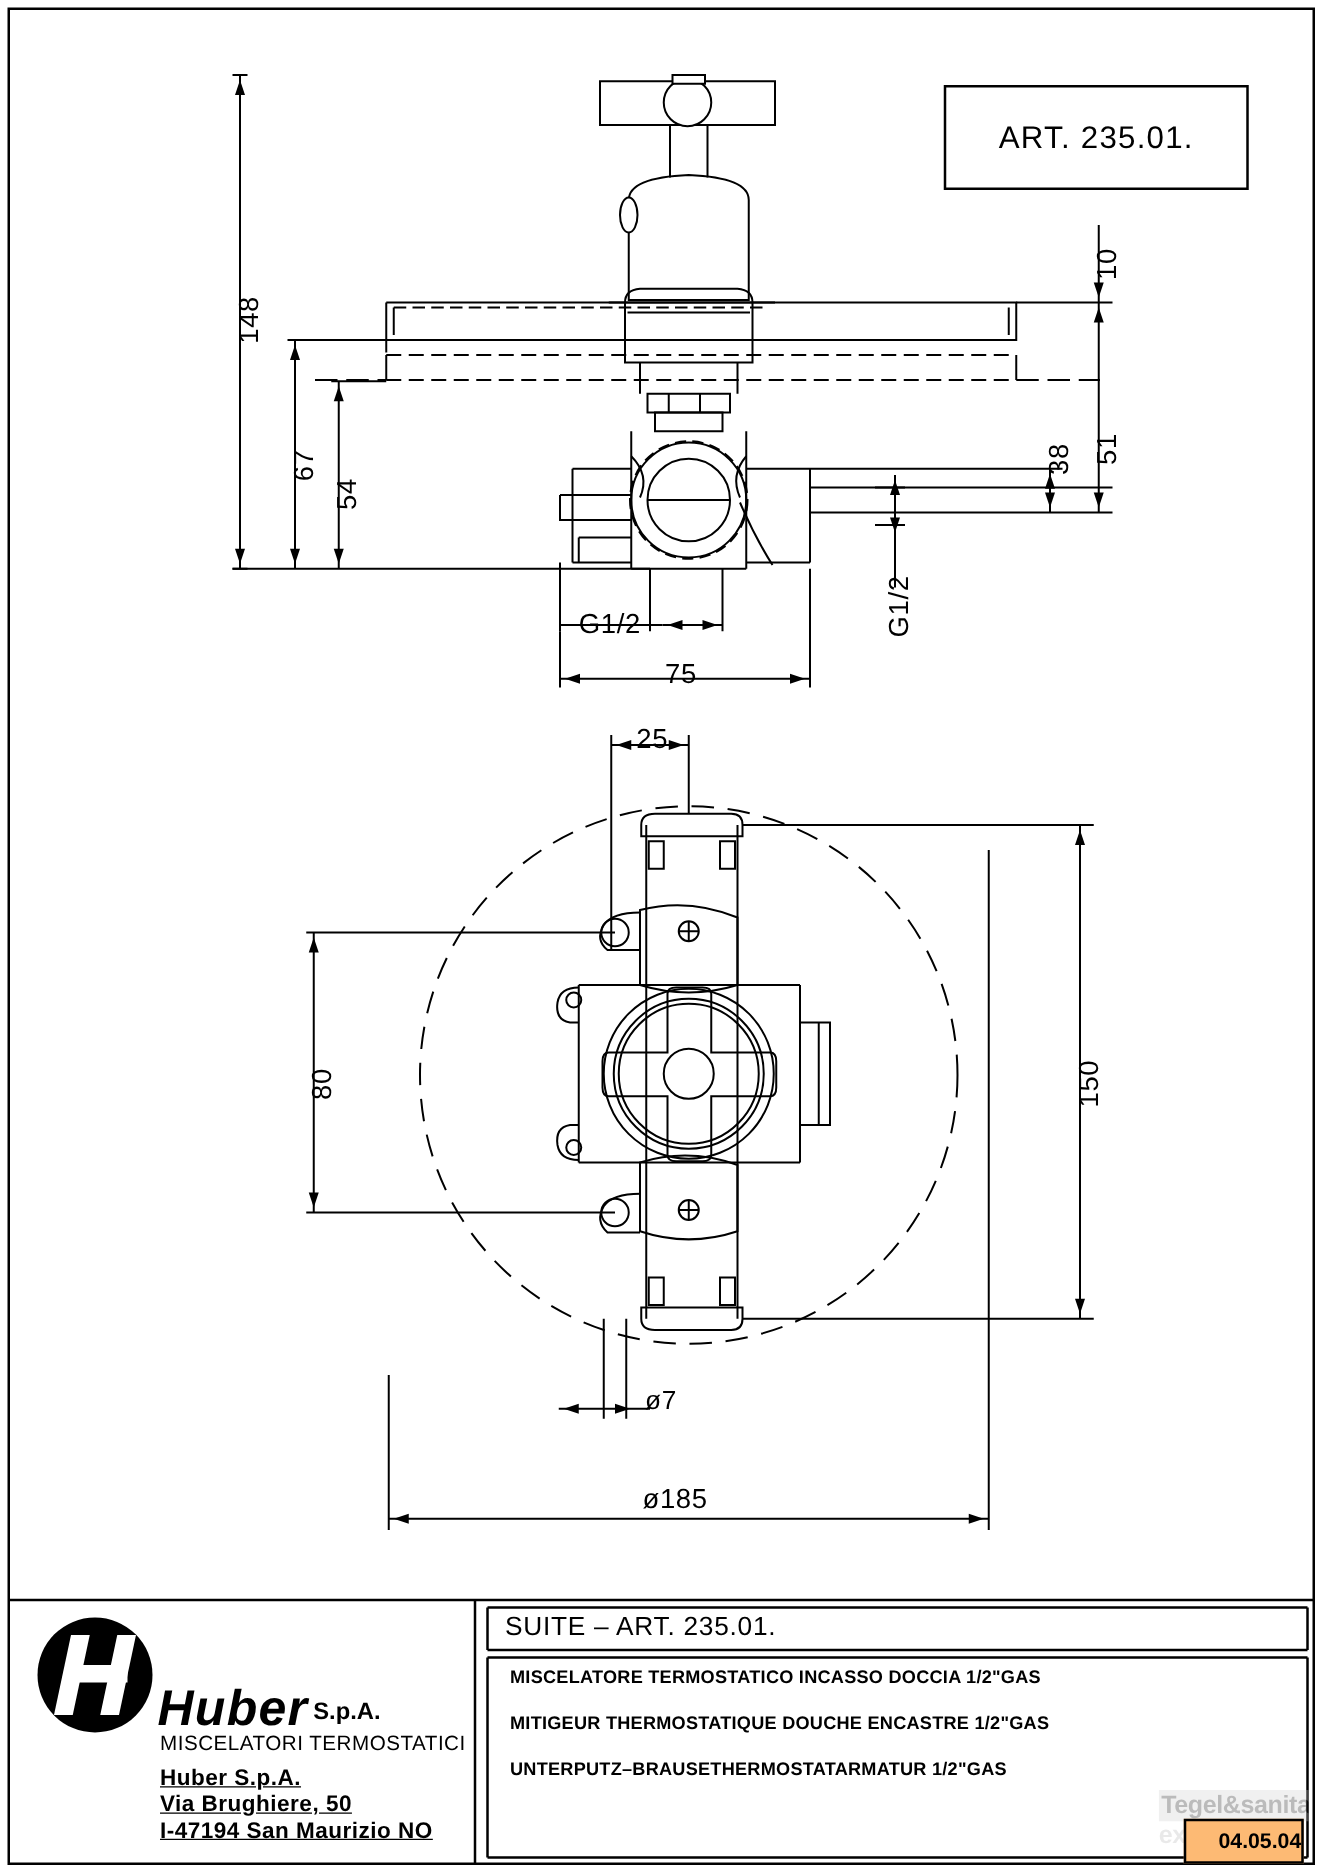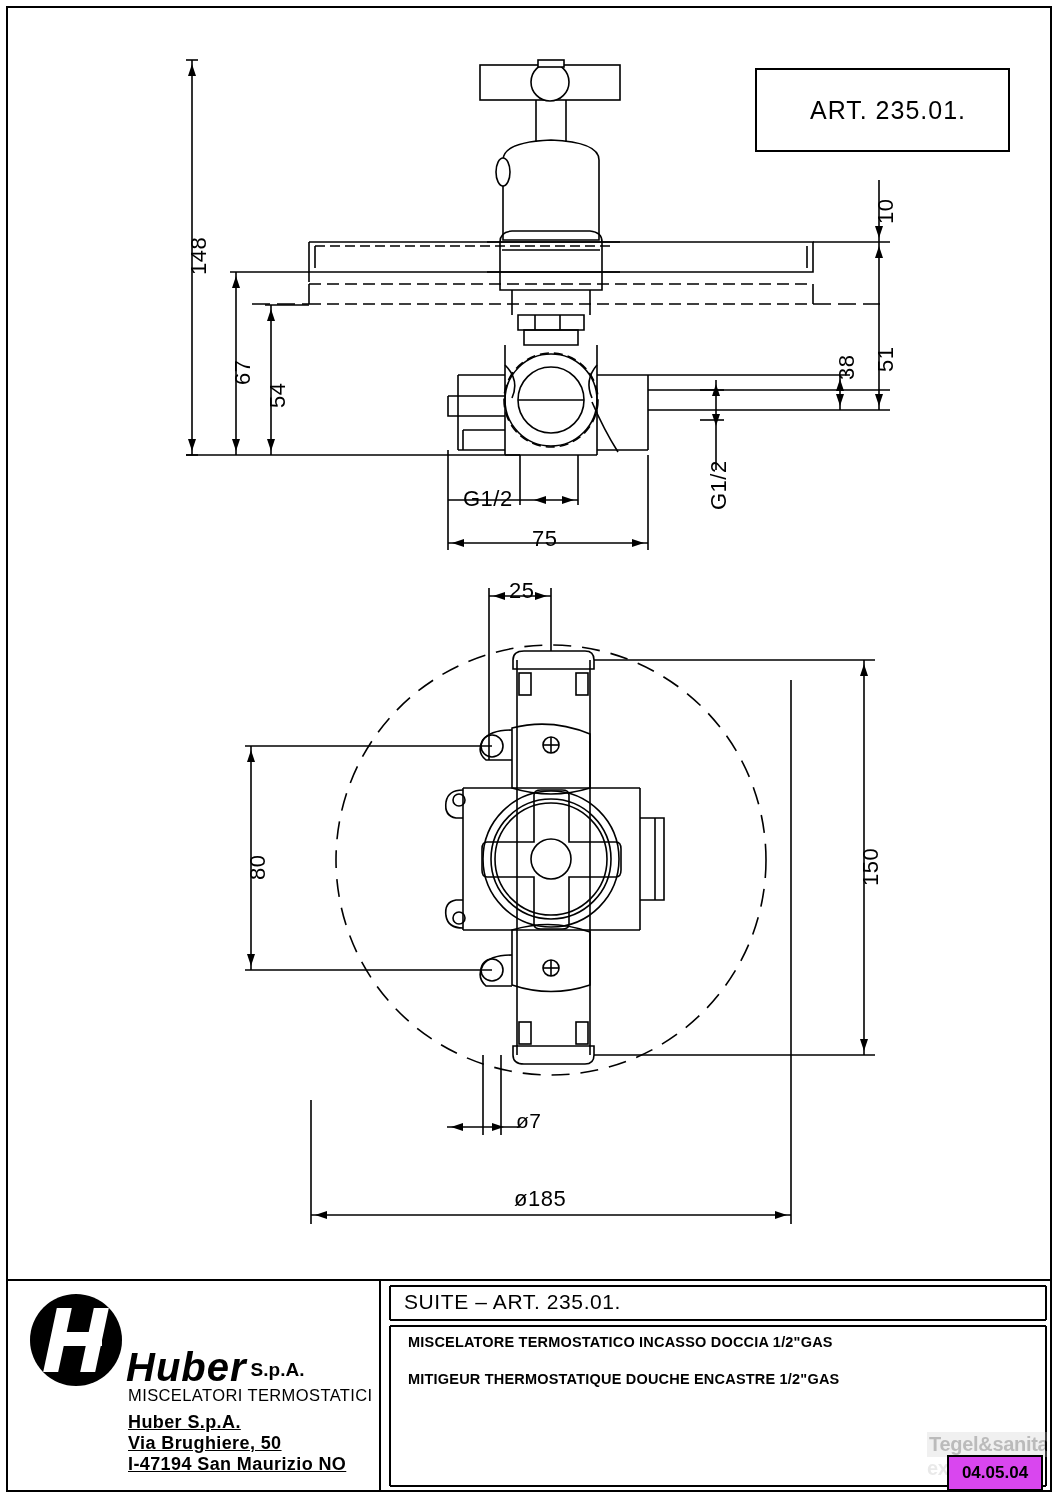--- a/index.html
+++ b/index.html
@@ -6,43 +6,43 @@
   body{width:1060px;height:1500px;overflow:hidden;
        font-family:"Liberation Sans","DejaVu Sans",sans-serif;color:#000;}
   #sheet{position:relative;width:1060px;height:1500px;background:#fff;}
   .frame{position:absolute;left:6px;top:6px;width:1046px;height:1486px;
          border:2px solid #000;box-sizing:border-box;}
   svg{position:absolute;left:0;top:0;}
   .lbl{position:absolute;font-family:"Liberation Sans","DejaVu Sans",sans-serif;
        white-space:nowrap;letter-spacing:0.5px;}
   .rot{transform:rotate(-90deg);transform-origin:left top;}
   .artbox{position:absolute;border:2px solid #000;background:#fff;
-          display:flex;align-items:center;justify-content:center;padding-left:11px;}
+          display:flex;align-items:center;justify-content:center;}
   .artbox span{font-size:25px;letter-spacing:1px;}
   
   .tb-logo-col{position:absolute;left:8px;top:1282px;width:404px;height:208px;}
   .logoRow{position:absolute;left:22px;top:12px;display:flex;align-items:flex-end;}
   .logomark{width:92px;height:92px;border-radius:50%;background:#000;position:relative;}
   .logomark .hbar1{position:absolute;background:#fff;}
   .huberword{font-size:40px;font-weight:bold;font-style:italic;letter-spacing:1px;
              line-height:0.95;margin-left:4px;}
   .spa{font-size:19px;font-weight:bold;letter-spacing:0px;margin-left:4px;
        padding-bottom:5px;}
   .misc{position:absolute;left:120px;top:104px;font-size:16.5px;font-weight:normal;
         letter-spacing:0.4px;}
   .addr{position:absolute;left:120px;top:130px;font-size:18px;font-weight:bold;
         line-height:21px;letter-spacing:0.4px;text-decoration:underline;}
   .tb-right{position:absolute;left:392px;top:1282px;width:670px;height:268px;}
   .suite{position:absolute;left:12px;top:8px;font-size:21px;letter-spacing:0.6px;}
   .descs{position:absolute;left:16px;top:52px;}
   .descs div{font-size:14.5px;font-weight:bold;letter-spacing:0.2px;
              margin-bottom:21px;}
   .datebox{position:absolute;left:947px;top:1455px;width:92px;height:32px;
-           border:2px solid #000;background:#d946ef;display:flex;
-           align-items:center;justify-content:center;}
+           border:2px solid #000;background:#fdba74;display:flex;
+           align-items:center;justify-content:flex-end;}
   .datebox span{font-size:17px;font-weight:bold;}
   .wm{position:absolute;left:927px;top:1432px;width:120px;height:46px;
       overflow:hidden;opacity:0.30;}
   .wm .wt{font-size:20px;font-weight:bold;color:#222;letter-spacing:-0.3px;
           background:#cfcfcf;padding:1px 2px;}
   .wm .wt2{font-size:20px;font-weight:bold;color:#b9b9b9;letter-spacing:-0.3px;}
   .dimtxt{font-size:22px;letter-spacing:0.5px;}
   .dimtxt-s{font-size:21px;letter-spacing:0.5px;}
 </style>
 </head>
@@ -307,20 +307,21 @@
       <div>Via Brughiere, 50</div>
       <div>I-47194 San Maurizio NO</div>
     </div>
   </div>
 
   <div class="tb-right">
     <div class="suite">SUITE  –  ART.  235.01.</div>
     <div class="descs">
       <div>MISCELATORE  TERMOSTATICO  INCASSO  DOCCIA  1/2"GAS</div>
       <div>MITIGEUR  THERMOSTATIQUE  DOUCHE  ENCASTRE  1/2"GAS</div>
+      <div>UNTERPUTZ–BRAUSETHERMOSTATARMATUR  1/2"GAS</div>
     </div>
   </div>
 
   <div class="wm">
     <div class="wt">Tegel&amp;sanitair</div>
     <div class="wt2">expo</div>
   </div>
 
   <div class="datebox">
     <span>04.05.04</span>

